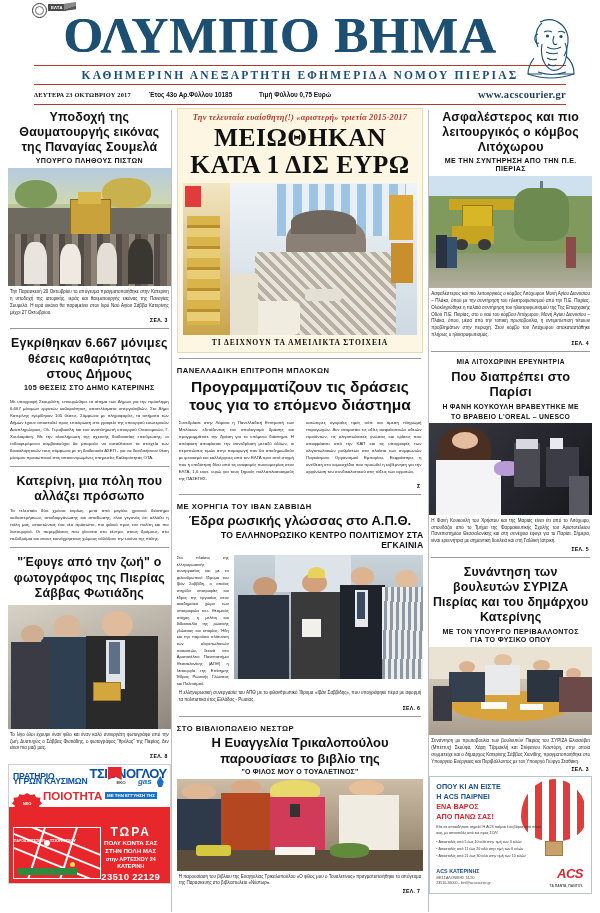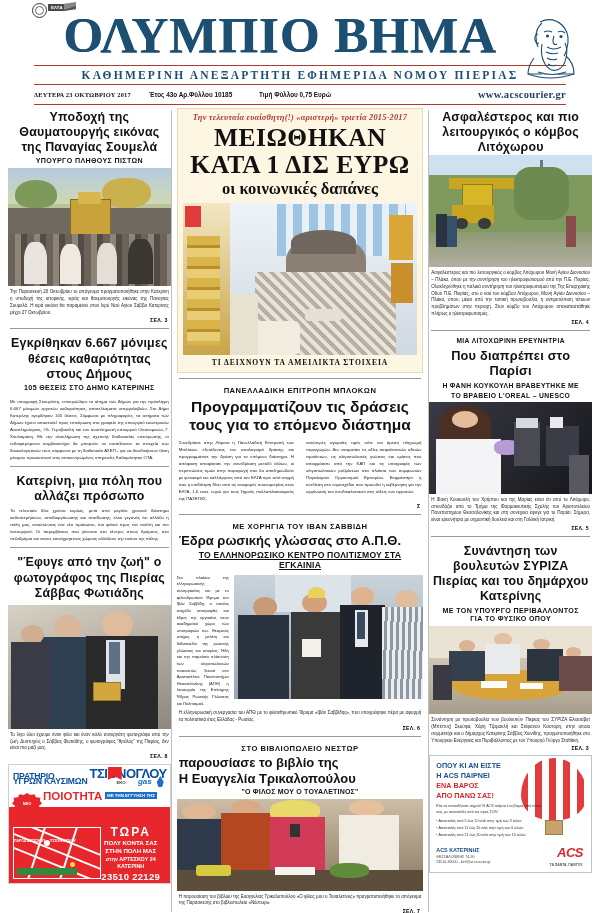--- a/index.html
+++ b/index.html
@@ -185,30 +185,30 @@
     font-family: "Liberation Serif", "DejaVu Serif", serif;
     font-weight: bold; font-size: 7.6px; letter-spacing: .9px;
     color: #111; padding-top: 3px;
   }
   .mid-hl {
     text-align: center; font-weight: bold;
     font-size: 15.5px; line-height: 1.2; color:#111;
     padding: 1px 2px 0 2px;
   }
   .mid-hl-sm {
-    text-align: left; font-weight: bold;
+    text-align: center; font-weight: bold;
     font-size: 13px; line-height: 1.22; color:#111; padding: 0 2px;
   }
   .mid-kicker {
-    text-align: center; font-weight: bold; font-size: 7.6px;
+    font-weight: bold; font-size: 7.6px;
     letter-spacing: .5px; color:#111; padding: 2px 0 2px 0;
   }
   .mid-sub {
-    text-align: center; font-weight: bold; font-size: 8.6px;
-    letter-spacing: .2px; color:#111; padding: 1px 0 2px 0; text-decoration: underline;
+    text-align: right; font-weight: bold; font-size: 8.6px;
+    letter-spacing: .2px; color:#111; padding: 1px 0 2px 0;
   }
   .mid-sub-sm {
     text-align: center; font-weight: bold; font-size: 7px;
     letter-spacing: .2px; color:#111; padding: 1px 0 2px 0;
   }
 
   
   .ph { position: relative; overflow: hidden; background:#ccc; }
   .ph * { position: absolute; }
 
@@ -427,21 +427,20 @@
     </div>
 
     <div class="vdiv"></div>
 
     <div class="col-mid">
 
       <div class="lead-box">
         <div class="lead-kicker">Την τελευταία ευαίσθητη(!) «αριστερή» τριετία 2015-2017</div>
         <div class="lead-hl">ΜΕΙΩΘΗΚΑΝ</div>
         <div class="lead-hl">ΚΑΤΑ 1 ΔΙΣ ΕΥΡΩ</div>
-        <div class="lead-hl2">οι κοινωνικές δαπάνες</div>
         <div class="ph" style="height:152px;margin-top:4px;background:#dfe7ee;">
           <span style="left:0;top:0;width:100%;height:100%;background:linear-gradient(#eef3f7,#cfd9e2);"></span>
           <span style="left:0;top:0;width:20%;height:100%;background:linear-gradient(#f2e6c4,#c9a54a);"></span>
           <span style="left:1%;top:2%;width:7%;height:14%;background:#e23b3b;"></span>
           <span style="left:2%;top:22%;width:14%;height:72%;background:repeating-linear-gradient(#d9b44a 0 9px,#b98f2d 9px 12px,#e8cd74 12px 21px);"></span>
           <span style="left:40%;top:1%;width:55%;height:34%;background:repeating-linear-gradient(90deg,#9fc4e3 0 9px,#e8f0f7 9px 16px);"></span>
           <span style="left:44%;top:22%;width:34%;height:34%;background:#8a8076;border-radius:46% 46% 34% 34%;"></span>
           <span style="left:46%;top:18%;width:28%;height:16%;background:#6f665d;border-radius:50% 50% 0 0;"></span>
           <span style="left:31%;top:46%;width:60%;height:54%;background:repeating-linear-gradient(45deg,#e9e4da 0 4px,#b7b0a4 4px 8px);"></span>
           <span style="left:52%;top:70%;width:16%;height:8%;background:#e4e0d6;border-radius:4px;"></span>
@@ -491,22 +490,22 @@
           </div>
         </div>
         <div class="cap">Η ελληνορωσική συνεργασία του ΑΠΘ με το φιλανθρωπικό Ίδρυμα «Ιβάν Σαββίδης», που υπογράφηκε πέρα με αφορμή τα πολιτιστικά έτος Ελλάδας - Ρωσίας.</div>
         <div class="pagref">ΣΕΛ. 6</div>
       </div>
 
       <div class="art-hr"></div>
 
       <div class="art">
         <div class="mid-kicker">ΣΤΟ ΒΙΒΛΙΟΠΩΛΕΙΟ ΝΕΣΤΩΡ</div>
+        <div class="mid-hl-sm">Η Ευαγγελία Τρικαλοπούλου</div>
         <div class="mid-hl-sm">παρουσίασε το βιβλίο της</div>
-        <div class="mid-hl-sm">Η Ευαγγελία Τρικαλοπούλου</div>
         <div class="mid-sub-sm">"Ο ΦΙΛΟΣ ΜΟΥ Ο  ΤΟΥΑΛΕΤΙΝΟΣ"</div>
         <div class="ph" style="height:92px;margin-top:2px;background:#b0a08c;">
           <span style="left:0;top:0;width:100%;height:100%;background:linear-gradient(#cdbda6,#8b7a63);"></span>
           <span style="left:2%;top:6%;width:14%;height:17%;background:#e0b795;border-radius:50%;"></span>
           <span style="left:-2%;top:22%;width:22%;height:60%;background:#2e3a4a;"></span>
           <span style="left:22%;top:2%;width:12%;height:15%;background:#d8ab86;border-radius:50%;"></span>
           <span style="left:18%;top:16%;width:20%;height:62%;background:#b4471f;"></span>
           <span style="left:42%;top:4%;width:13%;height:16%;background:#e7c49f;border-radius:50%;"></span>
           <span style="left:38%;top:2%;width:20%;height:20%;background:#e8d96a;border-radius:50% 50% 30% 30%;"></span>
           <span style="left:38%;top:20%;width:22%;height:58%;background:#d13b58;"></span>
@@ -522,20 +521,21 @@
         <div class="pagref">ΣΕΛ. 7</div>
       </div>
     </div>
 
     <div class="vdiv"></div>
 
     <div class="col-right">
 
       <div class="art">
         <div class="hl-side">Ασφαλέστερος και πιο λειτουργικός ο κόμβος Λιτόχωρου</div>
+        <div class="kicker-side">ΜΕ ΤΗΝ ΣΥΝΤΗΡΗΣΗ ΑΠΟ ΤΗΝ Π.Ε. ΠΙΕΡΙΑΣ</div>
         <div class="ph" style="height:112px;background:#8ca36a;">
           <span style="left:0;top:0;width:100%;height:100%;background:linear-gradient(#cfe0ee 0 18%,#7f9a5c 18% 72%,#9d9a8a 72% 100%);"></span>
           <span style="left:68%;top:4%;width:3px;height:26%;background:#6b7a84;"></span>
           <span style="left:12%;top:20%;width:70%;height:10%;background:#c9a61f;"></span>
           <span style="left:20%;top:26%;width:18%;height:22%;background:#d8b726;border:1px solid #8f7a15;"></span>
           <span style="left:14%;top:44%;width:26%;height:16%;background:#c7a520;"></span>
           <span style="left:16%;top:56%;width:8%;height:10%;background:#3a3a3a;border-radius:50%;"></span>
           <span style="left:30%;top:56%;width:8%;height:10%;background:#3a3a3a;border-radius:50%;"></span>
           <span style="left:0;top:68%;width:100%;height:32%;background:linear-gradient(#8e9a74,#b4aea0);"></span>
           <span style="left:4%;top:52%;width:7%;height:30%;background:#2c3340;"></span>

